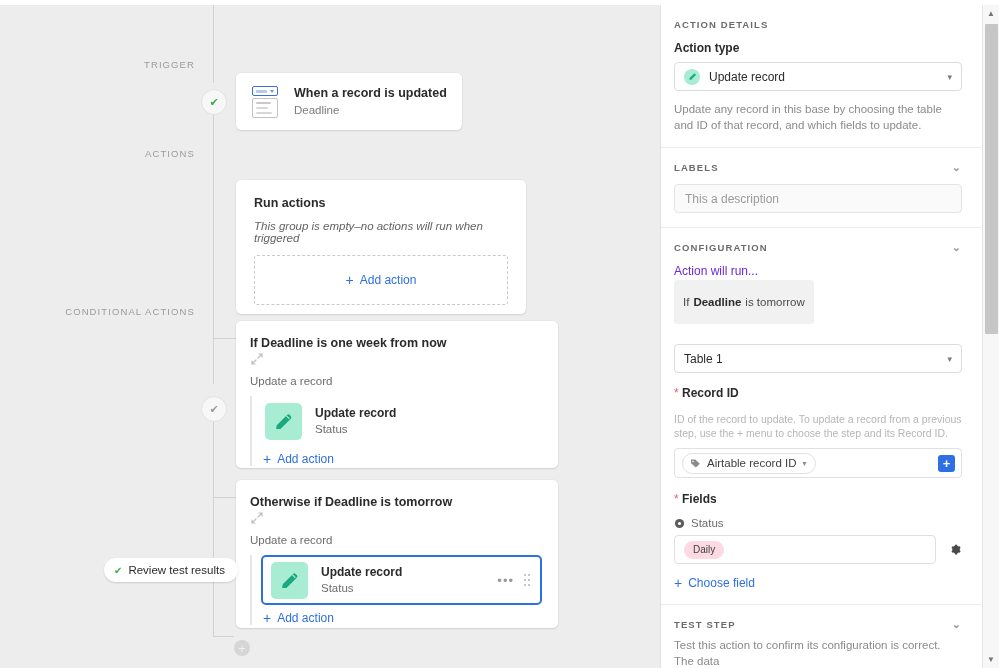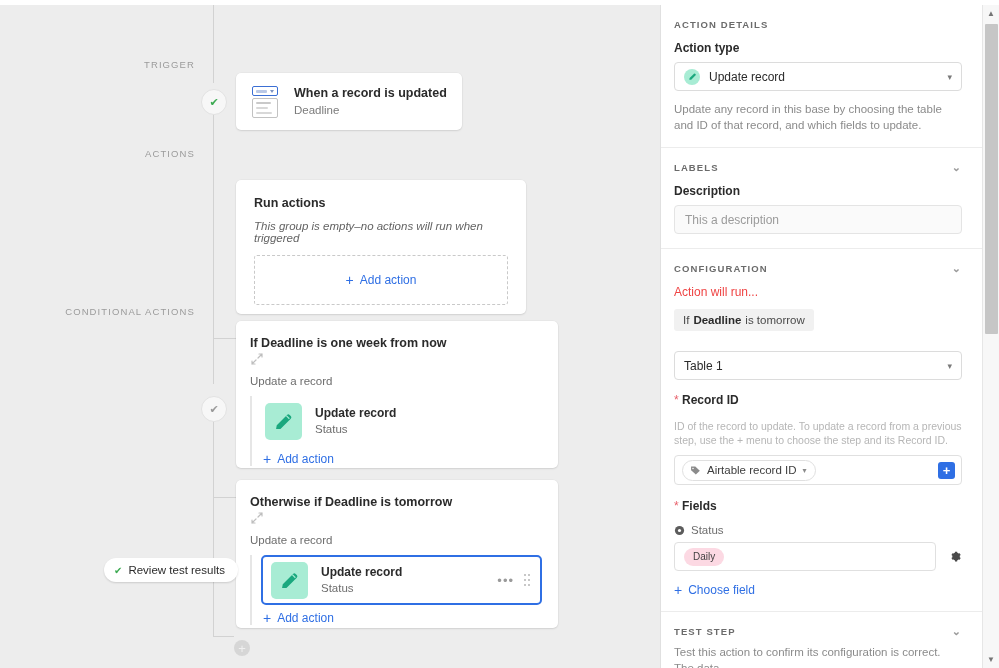--- a/index.html
+++ b/index.html
@@ -170,21 +170,21 @@
   .mini-pencil {
     width: 16px; height: 16px; border-radius: 50%; background:#a8ecd4;
     display:flex; align-items:center; justify-content:center; margin-right: 9px; flex:0 0 auto;
   }
   .text-input {
     height: 29px; border: 1px solid #e4e4e4; border-radius: 4px; background: #fafafa;
     display:flex; align-items:center; padding: 0 10px; font-size: 12px; color: #9b9b9b;
   }
   .cond-chip {
     display:inline-flex; align-items:center; background:#f1f1f1; border-radius:3px;
-    padding: 5px 9px; font-size: 11.5px; color:#4a4a4a; margin-bottom: 13px;
+    padding: 16px 9px; font-size: 11.5px; color:#4a4a4a; margin-bottom: 13px;
   }
   .cond-chip b { font-weight:700; color:#2b2b2b; margin: 0 4px; }
   .label-row { display:flex; align-items:center; justify-content: space-between; margin-bottom: 7px;}
   .expand-sq { width: 12px; height: 12px; opacity:.55; }
 
   .token-box {
     height: 30px; border: 1px solid #e0e0e0; border-radius: 4px; background:#fff;
     display:flex; align-items:center; padding: 0 6px 0 7px;
   }
   .token {
@@ -366,32 +366,31 @@
           <span class="caret">▾</span>
         </div>
         <div class="helper" style="margin-top:11px;">Update any record in this base by choosing the table and ID of that record, and which fields to update.</div>
       </div>
 
       <div class="sect">
         <div class="sect-head">
           <span>LABELS</span>
           <span class="chev">⌄</span>
         </div>
-        <div class="fld-label">Description</div>
         <div class="text-input">
           <span>This a description</span>
         </div>
       </div>
 
       <div class="sect">
         <div class="sect-head">
           <span>CONFIGURATION</span>
           <span class="chev">⌄</span>
         </div>
-        <div class="fld-label" style="font-weight:400;color:#ef4444;margin-bottom:10px;">Action will run...</div>
+        <div class="fld-label" style="font-weight:400;color:#6d28d9;margin-bottom:2px;">Action will run...</div>
         <div class="cond-chip">
           <span>If</span>
           <b>Deadline</b>
           <span>is tomorrow</span>
         </div>
 
         <div class="select-box" style="margin-top:7px;">
           <span>Table 1</span>
           <span class="caret">▾</span>
         </div>

